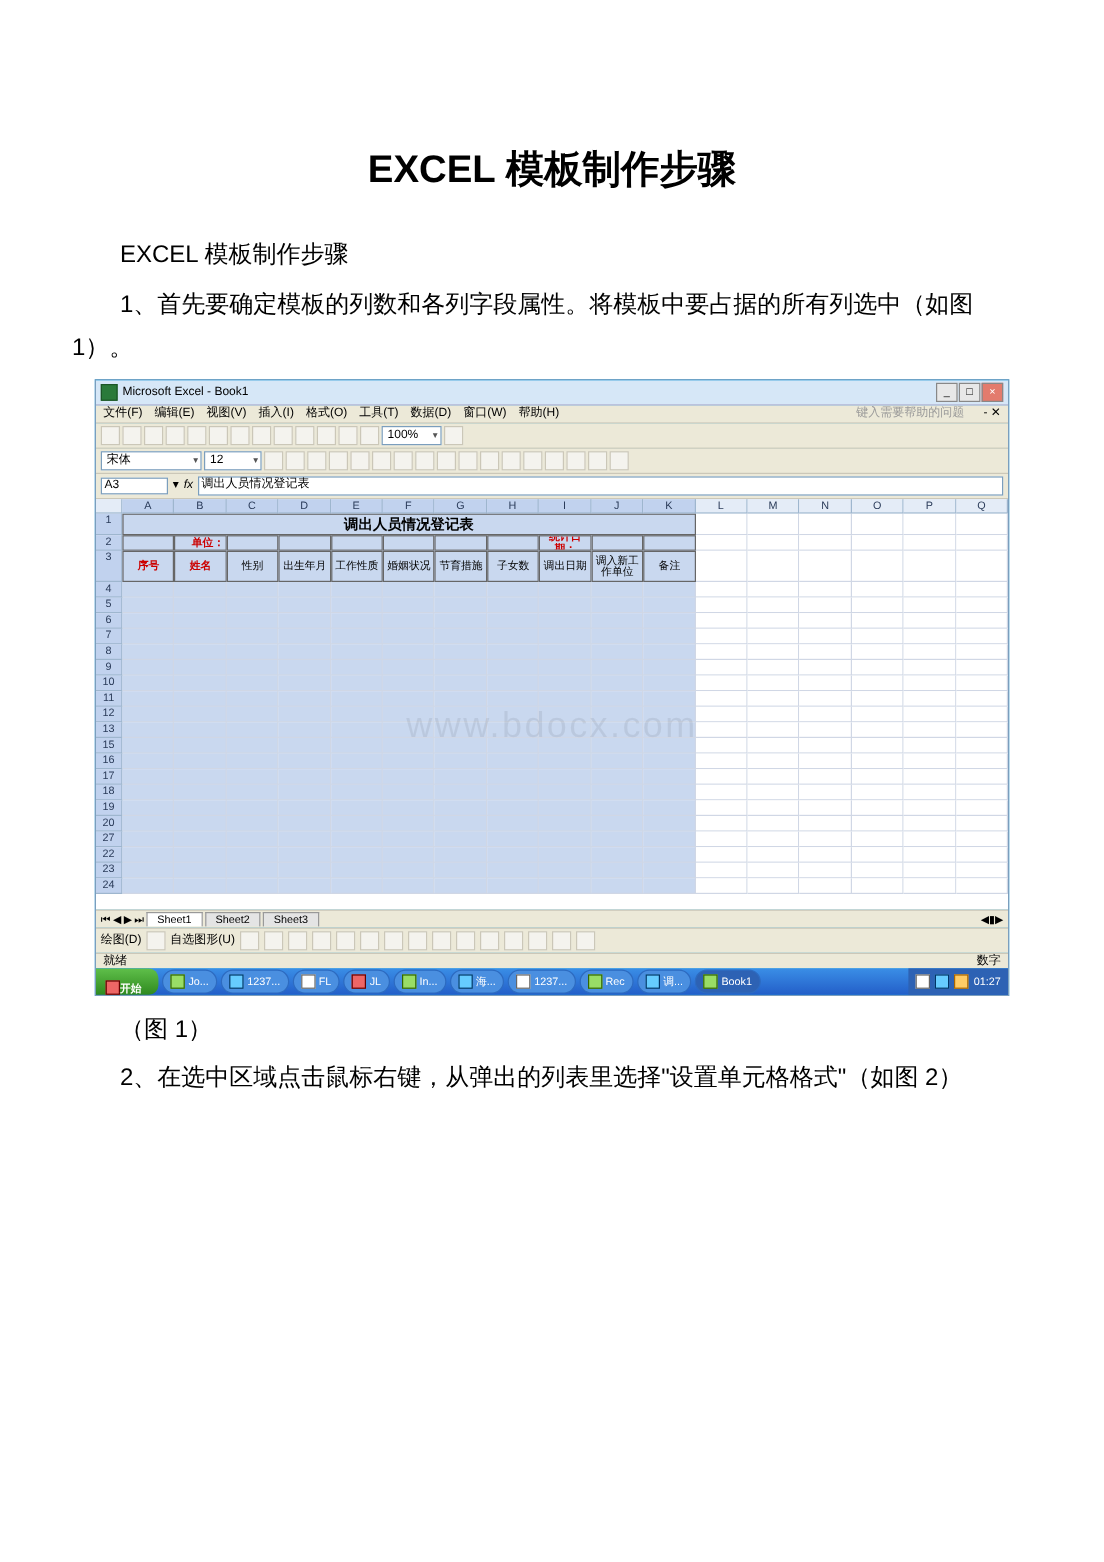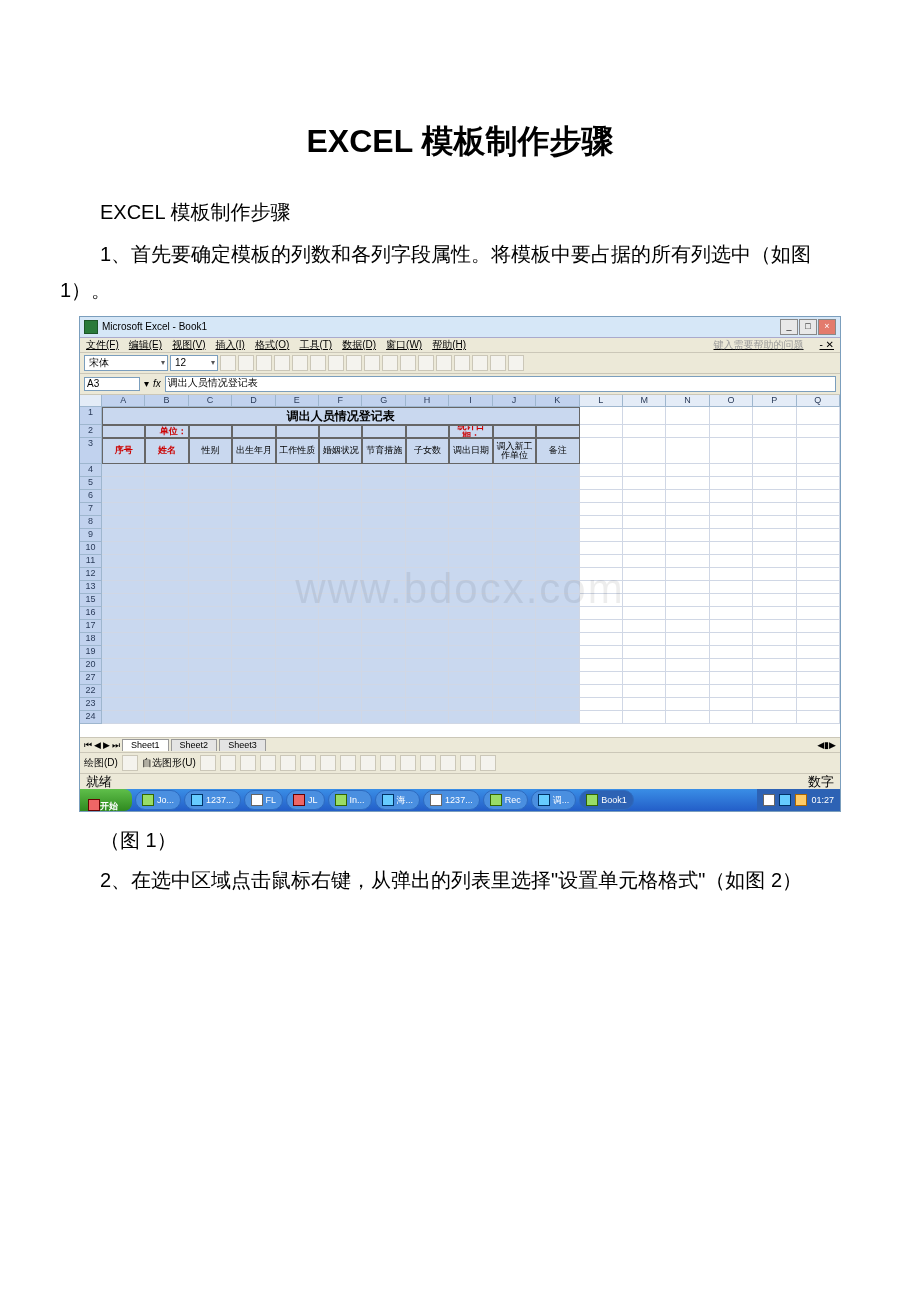--- a/index.html
+++ b/index.html
@@ -64,21 +64,20 @@
     text-align: center;
     line-height: 12px;
   }
   .winbtn.close { background: #e37b6d; color:#fff; }
   .menubar {
     display: flex;
     gap: 10px;
     padding: 2px 6px;
     background: #ece9d8;
     border-bottom: 1px solid #cbc7b8;
-    text-decoration: underline;
   }
   .menubar .help-hint {
     margin-left: auto;
     color: #999;
   }
   .toolbar {
     display: flex;
     gap: 2px;
     padding: 2px 4px;
     background: #ece9d8;
@@ -187,21 +186,21 @@
     border: 1px solid #666;
     font-size: 12px;
     font-weight: bold;
     display:flex;align-items:center;justify-content:center;
   }
   .watermark {
     position: absolute;
     top: 50%;
     left: 50%;
     transform: translate(-50%, -10%);
-    font-size: 42px;
+    font-size: 30px;
     color: rgba(0,0,0,0.07);
     letter-spacing: 2px;
     white-space: nowrap;
     pointer-events: none;
   }
   .sheet-tabs {
     display: flex;
     align-items: center;
     gap: 2px;
     padding: 1px 4px;
@@ -222,21 +221,21 @@
     padding: 2px 4px;
     background: #ece9d8;
     border-top: 1px solid #cbc7b8;
     align-items: center;
   }
   .statusbar {
     display: flex;
     padding: 1px 6px;
     background: #ece9d8;
     border-top: 1px solid #cbc7b8;
-    font-size: 13px;
+    font-size: 10px;
     gap: 36px;
   }
   .statusbar .right { margin-left: auto; }
   
   .taskbar {
     display: flex;
     align-items: center;
     background: linear-gradient(#3a8ee6, #235ec8);
     height: 22px;
     font-size: 9px;
@@ -313,20 +312,37 @@
         <span>插入(I)</span>
         <span>格式(O)</span>
         <span>工具(T)</span>
         <span>数据(D)</span>
         <span>窗口(W)</span>
         <span>帮助(H)</span>
         <span class="help-hint">键入需要帮助的问题</span>
         <span style="margin-left:6px;">- ✕</span>
       </div>
 
+      <div class="toolbar">
+        <span class="tbtn"></span>
+        <span class="tbtn"></span>
+        <span class="tbtn"></span>
+        <span class="tbtn"></span>
+        <span class="tbtn"></span>
+        <span class="tbtn"></span>
+        <span class="tbtn"></span>
+        <span class="tbtn"></span>
+        <span class="tbtn"></span>
+        <span class="tbtn"></span>
+        <span class="tbtn"></span>
+        <span class="tbtn"></span>
+        <span class="tbtn"></span>
+        <span class="font-sel">100%</span>
+        <span class="tbtn"></span>
+      </div>
 
       <div class="toolbar">
         <span class="font-sel" style="width:60px">宋体</span>
         <span class="font-sel" style="width:24px">12</span>
         <span class="tbtn"></span>
         <span class="tbtn"></span>
         <span class="tbtn"></span>
         <span class="tbtn"></span>
         <span class="tbtn"></span>
         <span class="tbtn"></span>

